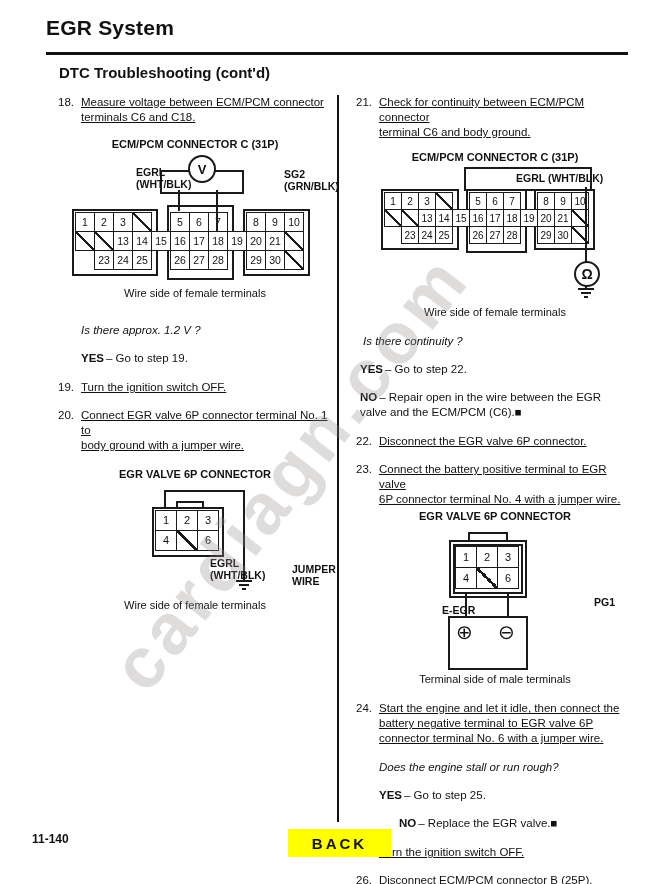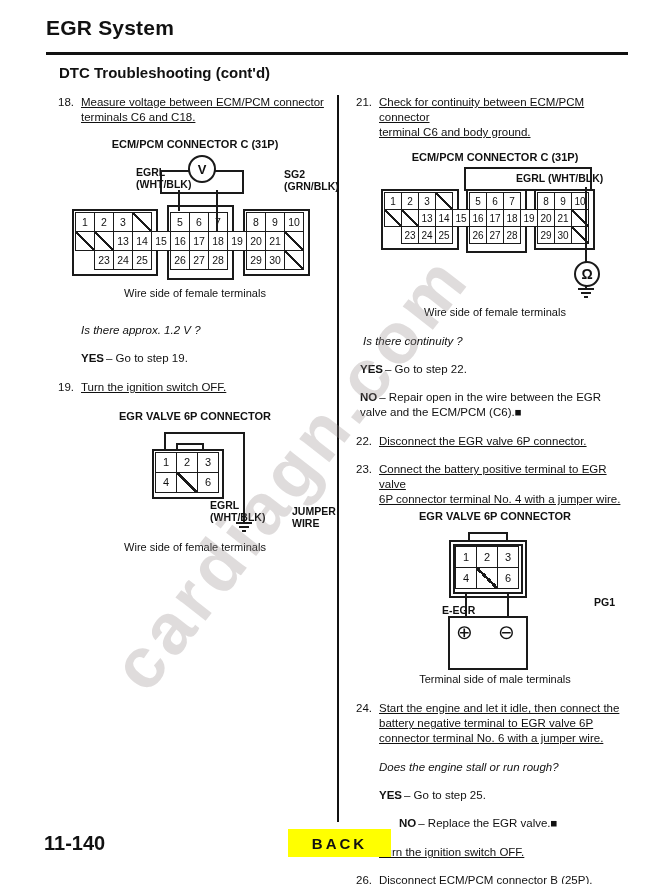--- a/index.html
+++ b/index.html
@@ -37,21 +37,21 @@
   .vline{width:2px;}
   .meter{position:absolute;width:24px;height:24px;border:2px solid #1a1a1a;border-radius:50%;background:#fff;
          display:flex;align-items:center;justify-content:center;font-size:13px;font-weight:bold;z-index:3;}
   .dlabel{position:absolute;font-size:10.5px;font-weight:bold;line-height:12px;z-index:3;margin-left:38px;}
   .batt-sym{position:absolute;font-size:20px;line-height:20px;z-index:3;font-family:"DejaVu Sans",sans-serif;}
   
   #watermark{position:absolute;left:95px;top:655px;transform-origin:0 0;transform:rotate(-52deg);
              font-size:72px;font-weight:bold;letter-spacing:5px;color:rgba(150,138,140,0.30);
              z-index:6;pointer-events:none;white-space:nowrap;}
   
-  .pagenum{position:absolute;left:44px;top:832px;font-size:20px;font-weight:bold;}
+  .pagenum{position:absolute;left:32px;top:832px;font-size:12px;font-weight:bold;}
   .backbtn{position:absolute;left:288px;top:829px;width:103px;height:28px;background:#ffff00;border:none;
            font-family:"Liberation Sans",sans-serif;font-size:15px;font-weight:bold;letter-spacing:3px;
            display:flex;align-items:center;justify-content:center;color:#111;cursor:pointer;}
   
   .mt4{margin-top:4px;}.mt8{margin-top:8px;}.mt10{margin-top:10px;}.mt12{margin-top:12px;}
   .mt13{margin-top:13px;}.mt14{margin-top:14px;}
 </style>
 </head>
 <body>
 
@@ -133,20 +133,25 @@
     <p class="yn mt13" style="margin-left: 23px;">
       <span class="b">YES</span><span class="t">– Go to step 19.</span>
     </p>
 
 
     <p class="step mt14">
       <span class="num">19.</span>
       <span class="txt">Turn the ignition switch OFF.</span>
     </p>
 
+    <p class="step mt13">
+      <span class="num">20.</span>
+      <span class="txt">Connect EGR valve 6P connector terminal No. 1 to
+body ground with a jumper wire.</span>
+    </p>
 
     <div class="mt14">
       <p class="dtitle">EGR VALVE 6P CONNECTOR</p>
       <div class="canvas" style="height:112px;">
 
         <div class="vline" style="left:106px;top:8px;height:17px;"></div>
         <div class="hline" style="left:106px;top:8px;width:81px;"></div>
         <div class="vline" style="left:185px;top:8px;height:90px;"></div>
 
         <div class="hline" style="left:178px;top:98px;width:16px;"></div>

